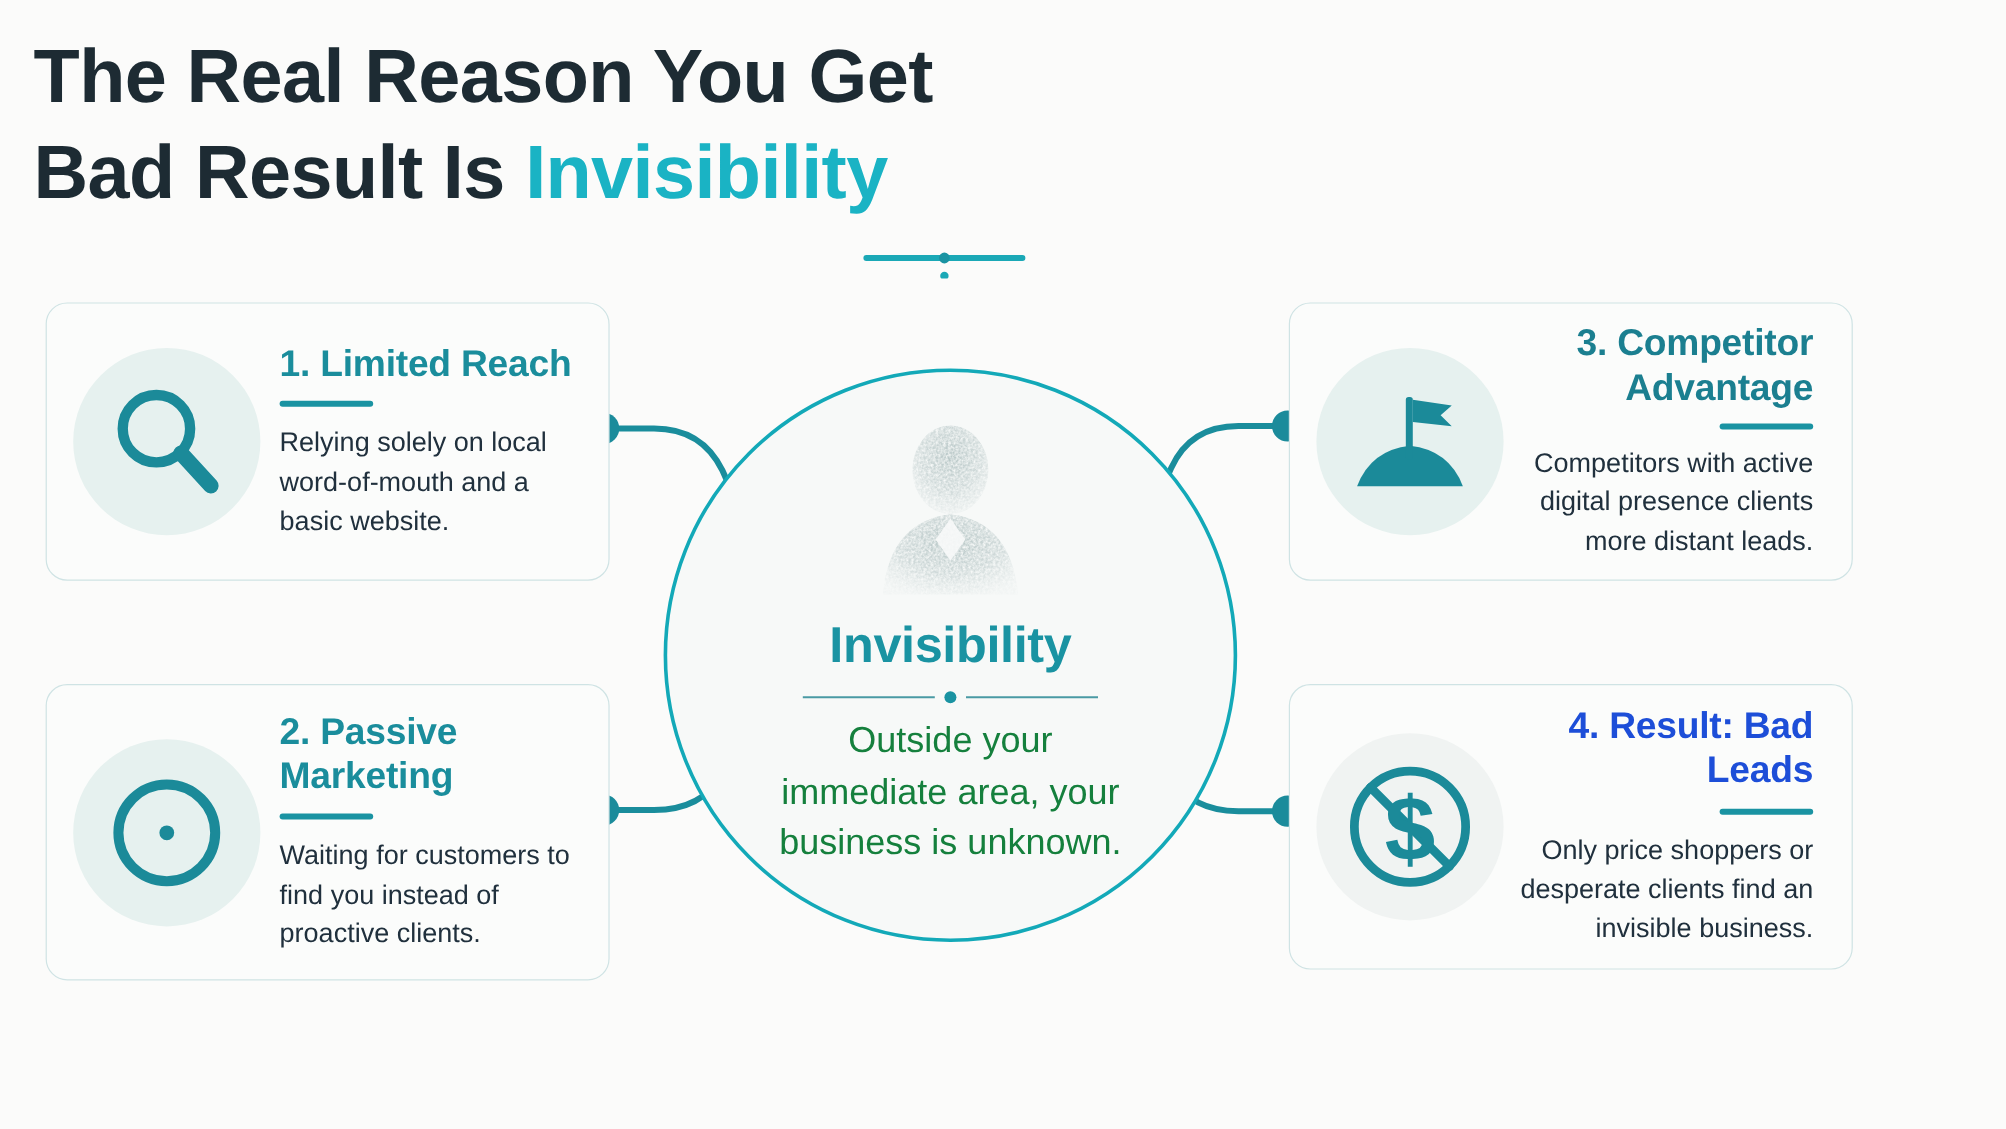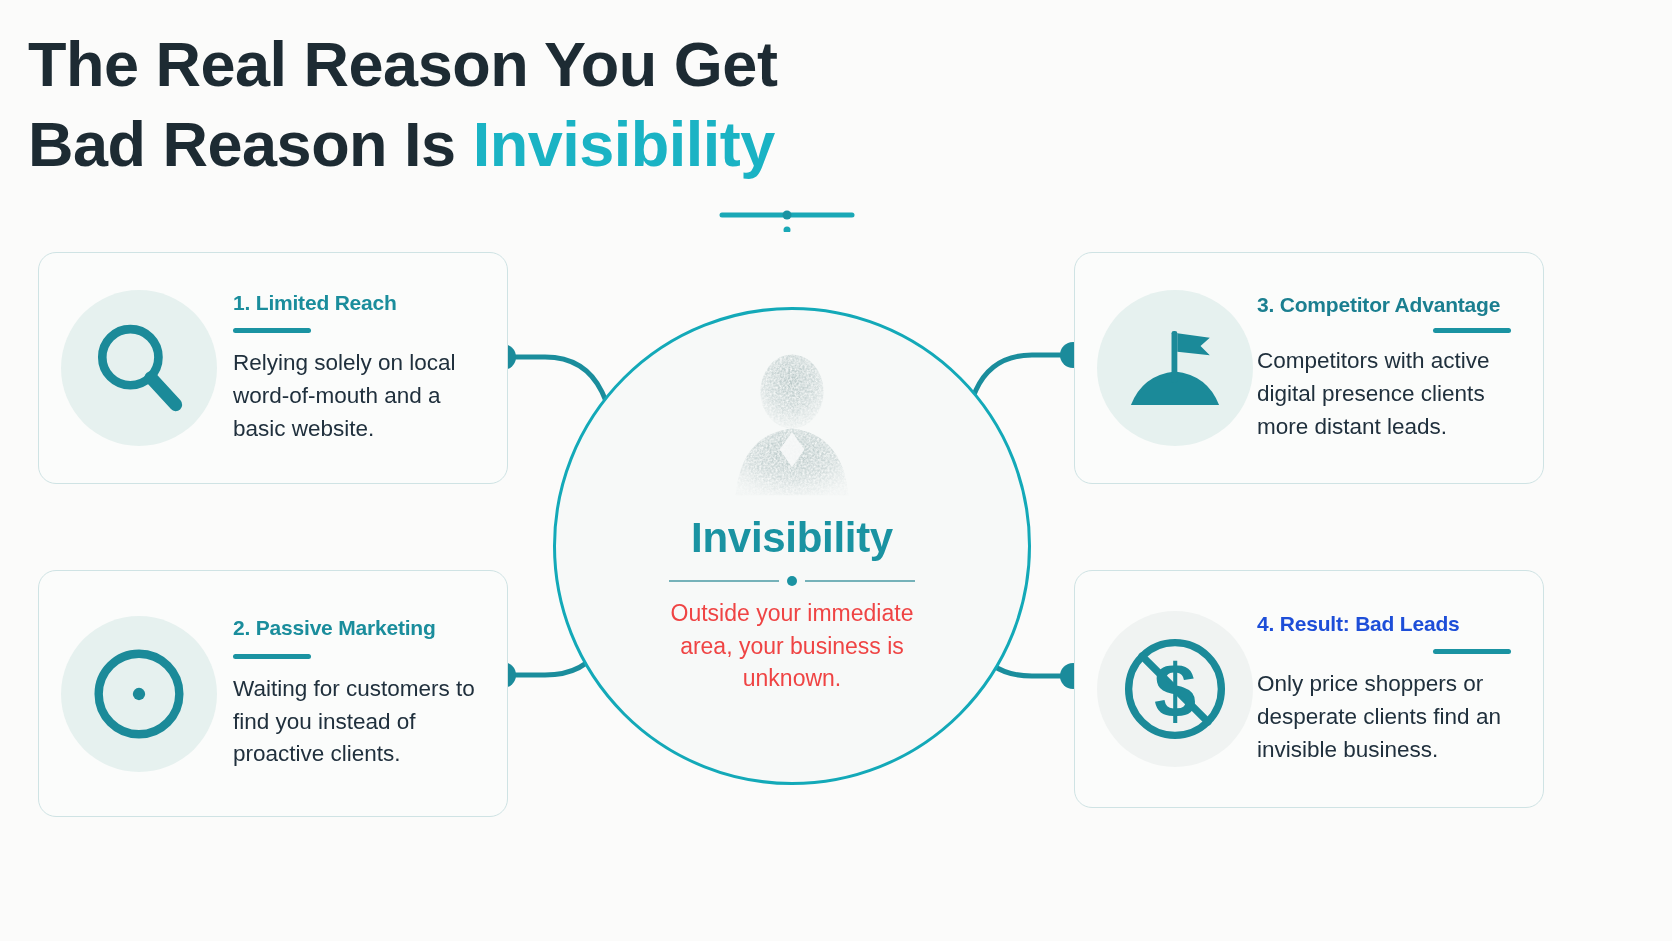--- a/index.html
+++ b/index.html
@@ -72,24 +72,24 @@
     align-items:center;
     justify-content:center;
   }
   #card-4 .icon-badge { background:#f0f3f2; }
 
   .card-text {
     flex:1 1 auto;
     padding-left:16px;
     padding-right:4px;
   }
-  .card-right .card-text { padding-left:4px; padding-right:10px; }
+  .card-right .card-text { text-align:right; padding-left:4px; padding-right:10px; }
 
   .card-heading {
-    font-size:21px;
+    font-size:31px;
     font-weight:bold;
     color:#1a8d9c;
     line-height:1.18;
     letter-spacing:-0.2px;
   }
   #card-3 .card-heading { color:#1b7f90; }
   #card-4 .card-heading { color:#1d4ed8; }
 
   .card-rule {
     width:78px;
@@ -127,35 +127,35 @@
     font-weight:bold;
     color:#1a93a2;
     letter-spacing:-0.3px;
     margin-top:-6px;
   }
   #hub-divider {
     width:250px; height:14px;
     margin:12px 0 9px 0;
   }
   #hub-body {
-    font-size:23px;
+    font-size:30px;
     line-height:1.42;
-    color:#ef4444;
+    color:#15803d;
     text-align:center;
     width:300px;
   }
 </style>
 </head>
 <body>
 
 <div id="stage">
 
   <div id="title-block">
     <div class="title-line">The Real Reason You Get</div>
-    <div class="title-line"><span>Bad Reason Is </span><span class="title-accent">Invisibility</span></div>
+    <div class="title-line"><span>Bad Result Is </span><span class="title-accent">Invisibility</span></div>
   </div>
 
   <svg id="title-divider" viewBox="0 0 1672 30">
     <line x1="722" y1="13" x2="852" y2="13" stroke="#1aa8b6" stroke-width="5" stroke-linecap="round"></line>
     <circle cx="787" cy="13" r="4.5" fill="#1a93a2"></circle>
     <circle cx="787" cy="28" r="3.5" fill="#1aa8b6"></circle>
   </svg>
 
   <svg id="connectors" viewBox="0 0 1672 941">
 

